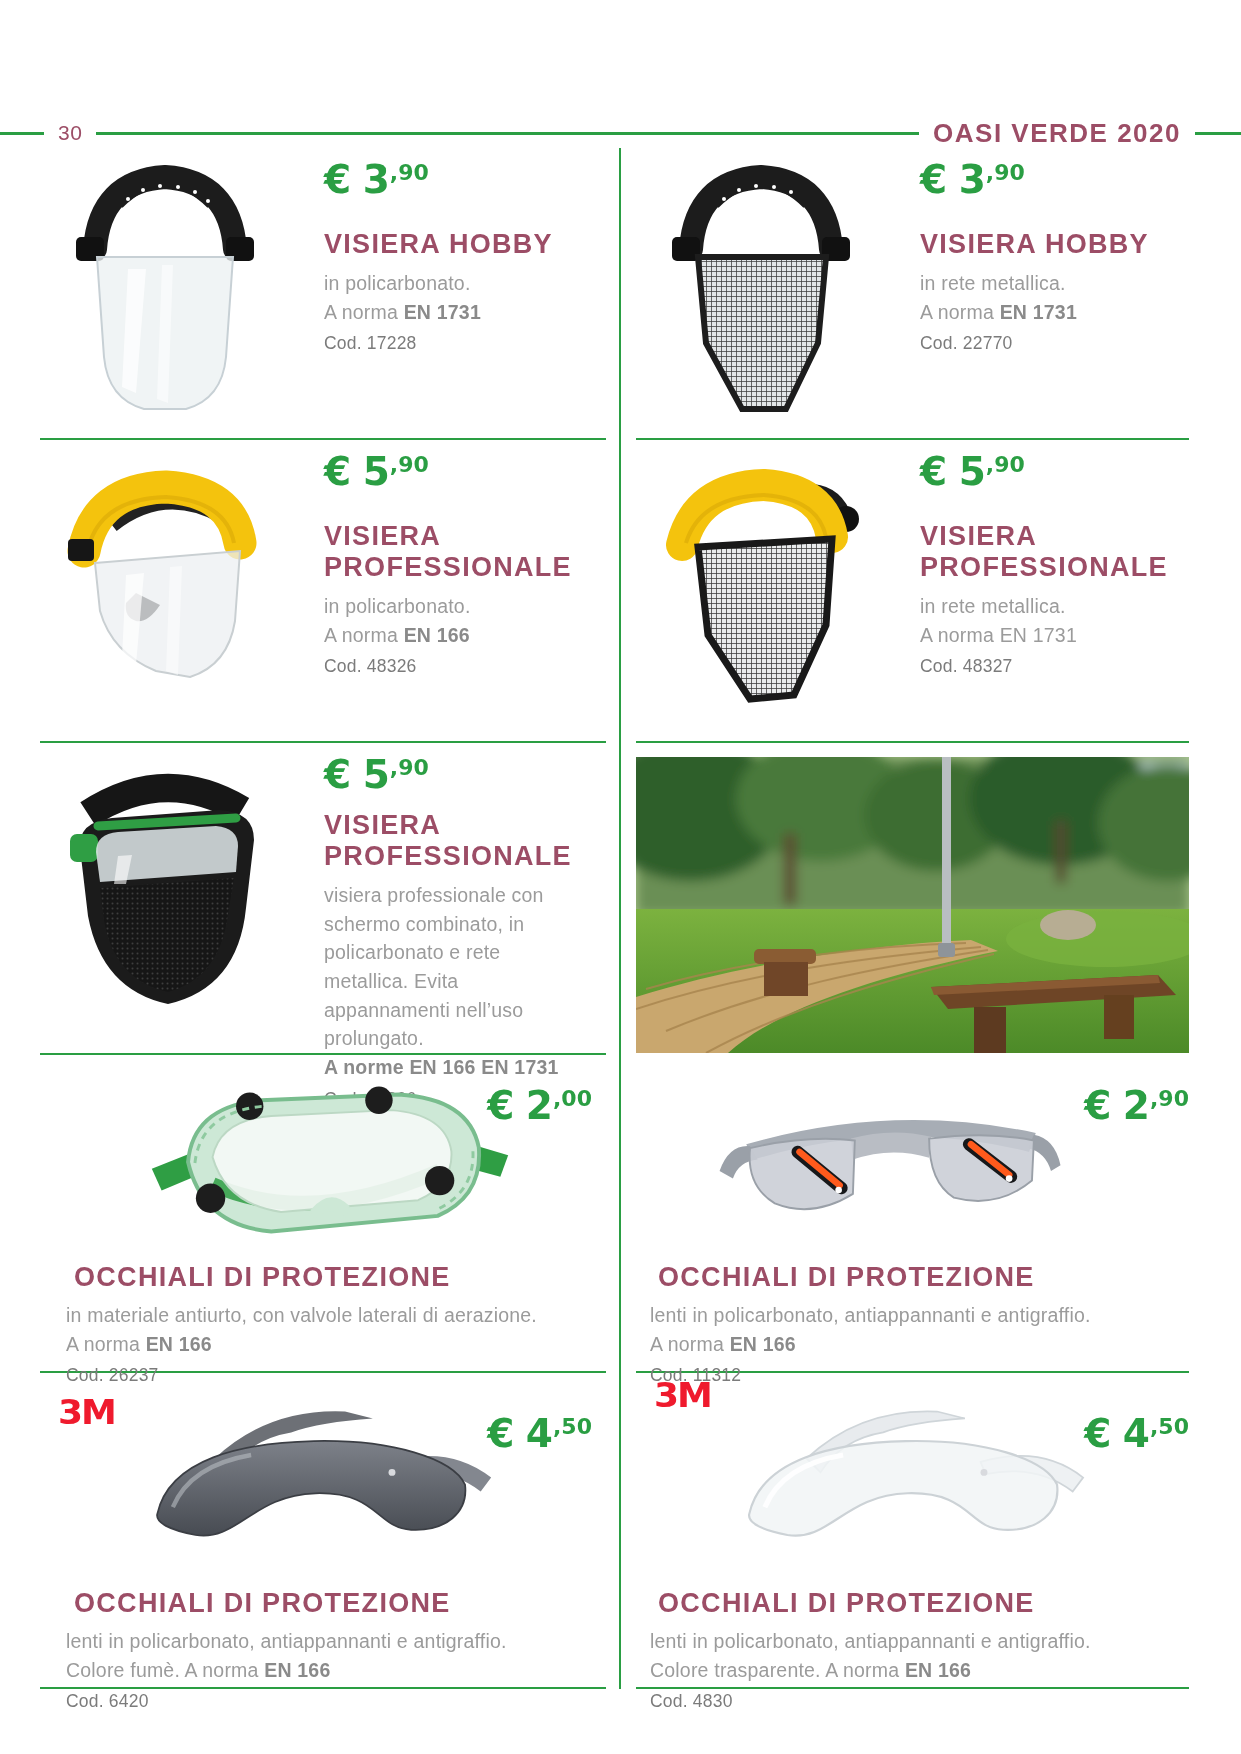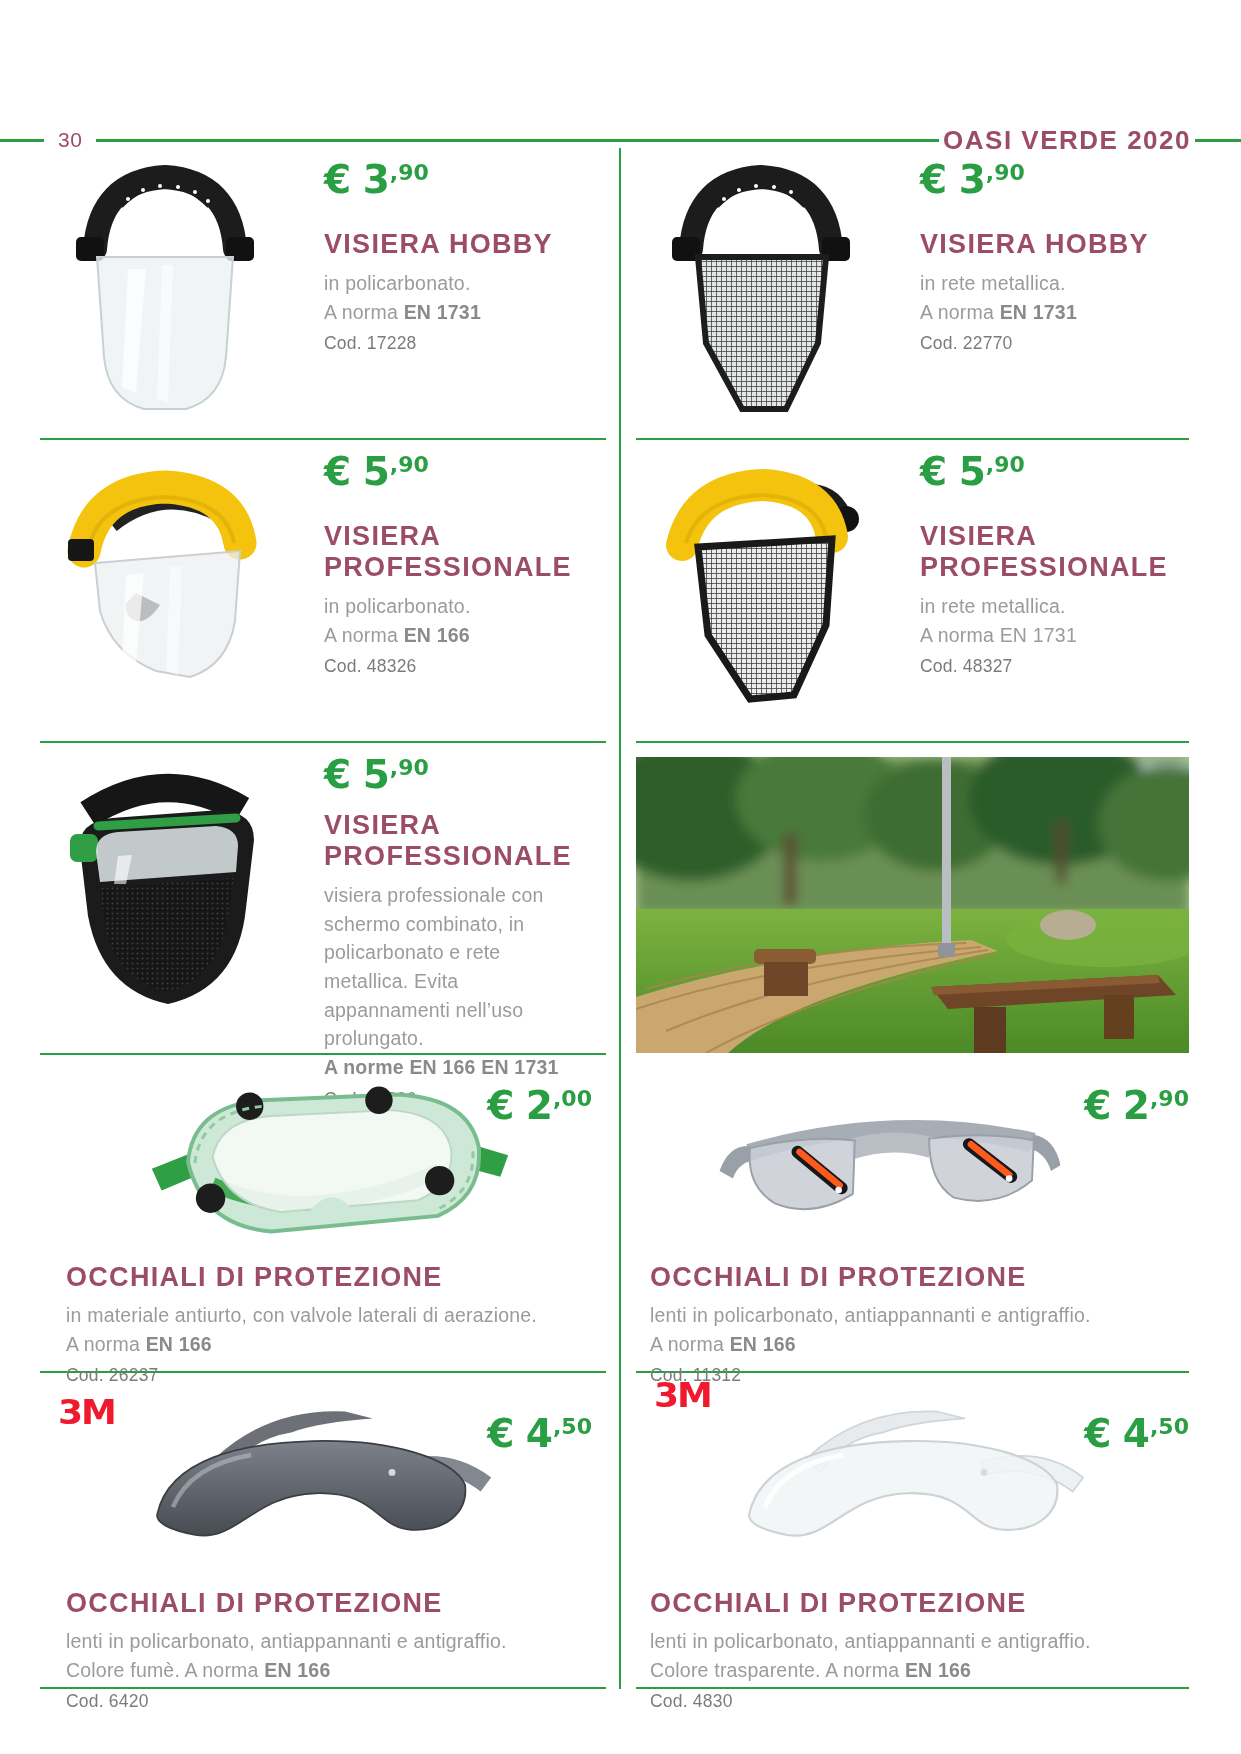--- a/index.html
+++ b/index.html
@@ -15,22 +15,22 @@
   .page{
     position:relative;width:1241px;height:1754px;background:#fff;overflow:hidden;
     font-family:"Liberation Sans", sans-serif;
   }
   
   .header{position:absolute;top:112px;left:0;right:0;display:flex;align-items:center}
   .hline{height:3px;background:var(--green)}
   .hline.l{width:44px}
   .hline.grow{flex:1}
   .hline.r{width:46px}
-  .pagenum{color:var(--maroon);font-size:21px;margin:16px 14px;letter-spacing:.5px}
-  .htitle{color:var(--maroon);font-size:26px;font-weight:bold;letter-spacing:1.5px;margin:0 4px}
+  .pagenum{color:var(--maroon);font-size:21px;margin:9px 14px;letter-spacing:.5px}
+  .htitle{color:var(--maroon);font-size:26px;font-weight:bold;letter-spacing:1.5px;margin:0 14px}
   
   .rows{position:absolute;top:148px;left:0;right:0}
   .row{display:flex;align-items:stretch}
   .cell{border-bottom:2px solid var(--green);position:relative}
   .cell.left{margin-left:40px;width:566px}
   .vdiv{width:2px;background:var(--green);margin-left:13px;flex:none}
   .cell.right{margin-left:15px;width:553px}
   .r1{height:292px}.r2{height:303px}.r3{height:312px}.r4{height:318px}.r5{height:316px}
   
   .visor-cell{display:flex;align-items:flex-start;padding-top:12px}
@@ -53,21 +53,21 @@
   .gwrap{position:relative;height:184px}
   .r5 .gwrap{height:192px}
   .gimg{position:absolute}
   .gprice{position:absolute;top:14px;right:14px}
   .cell.right .gprice{right:0}
   .brand3m{position:absolute;top:2px;left:18px;color:var(--red);
            font-family:"DejaVu Sans","Liberation Sans",sans-serif;
            font-weight:bold;font-size:36px;letter-spacing:-2px;transform:scaleY(.95)}
   .gtext{padding-left:26px}
   .cell.right .gtext{padding-left:14px}
-  .goggle-cell .ptitle{margin:6px 0 8px}
+  .goggle-cell .ptitle{margin:6px 8px 8px}
 </style>
 </head>
 <body>
 
 <div class="page">
 
   <div class="header">
     <div class="hline l"></div>
     <div class="pagenum">30</div>
     <div class="hline grow"></div>

